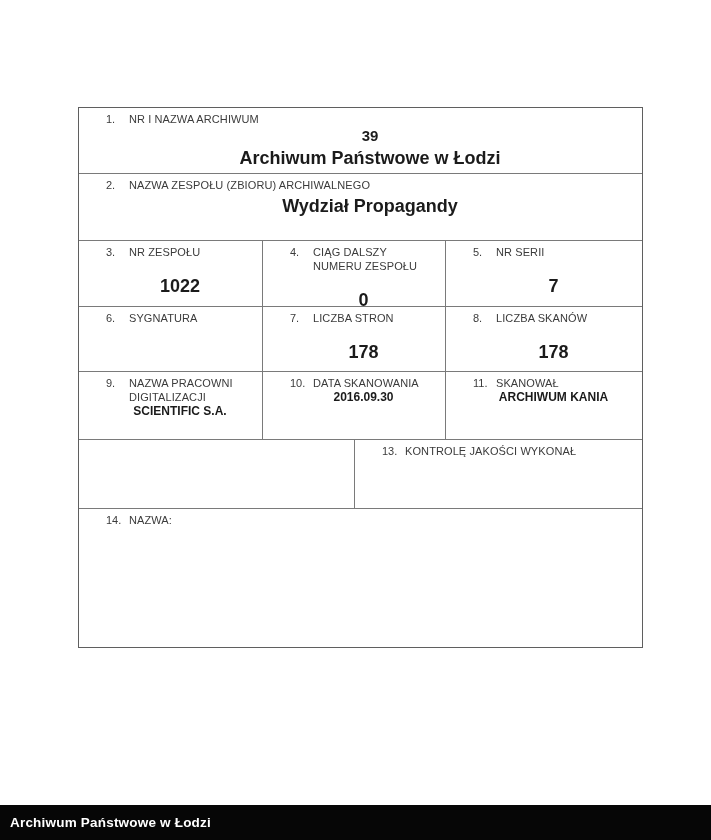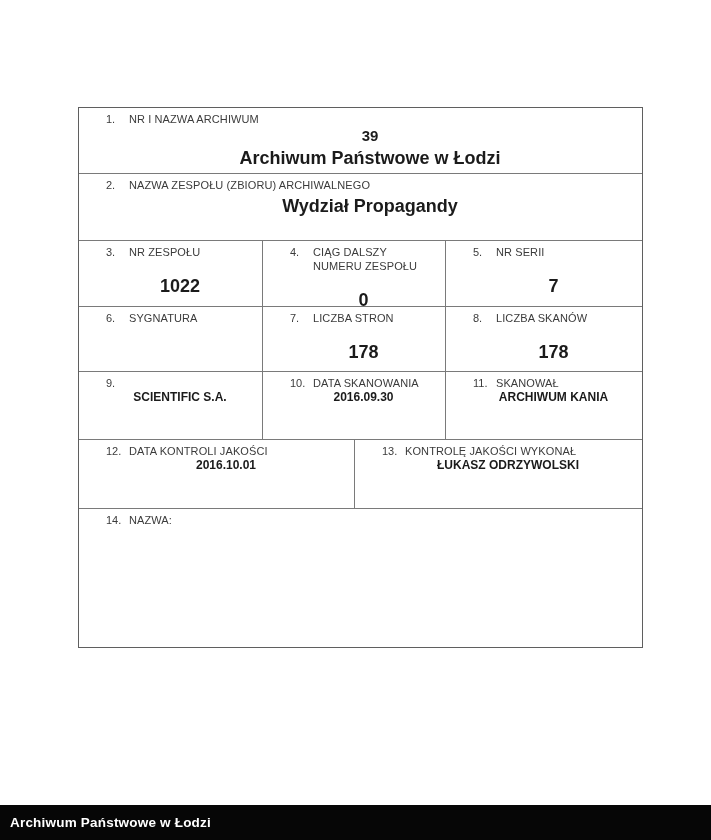--- a/index.html
+++ b/index.html
@@ -155,20 +155,21 @@
         <div class="value-area">
           <div class="val val-num">178</div>
         </div>
       </div>
     </div>
 
     <div class="frow r5">
       <div class="fcell w183">
         <div class="label-line">
           <span class="fnum">9.</span>
+          <span class="flbl">NAZWA PRACOWNI DIGITALIZACJI</span>
         </div>
         <div class="value-area">
           <div class="val val-mid">SCIENTIFIC S.A.</div>
         </div>
       </div>
       <div class="fcell w183">
         <div class="label-line">
           <span class="fnum">10.</span>
           <span class="flbl">DATA SKANOWANIA</span>
         </div>
@@ -182,35 +183,25 @@
           <span class="flbl">SKANOWAŁ</span>
         </div>
         <div class="value-area">
           <div class="val val-mid">ARCHIWUM KANIA</div>
         </div>
       </div>
     </div>
 
     <div class="frow r6">
       <div class="fcell w275">
-        <div class="label-line">
-          <span class="fnum">12.</span>
-          <span class="flbl">DATA KONTROLI JAKOŚCI</span>
-        </div>
-        <div class="value-area">
-          <div class="val val-mid">2016.10.01</div>
-        </div>
       </div>
       <div class="fcell grow">
         <div class="label-line">
           <span class="fnum">13.</span>
           <span class="flbl">KONTROLĘ JAKOŚCI WYKONAŁ</span>
-        </div>
-        <div class="value-area">
-          <div class="val val-mid">ŁUKASZ ODRZYWOLSKI</div>
         </div>
       </div>
     </div>
 
     <div class="frow r7">
       <div class="fcell grow">
         <div class="label-line">
           <span class="fnum">14.</span>
           <span class="flbl">NAZWA:</span>
         </div>

